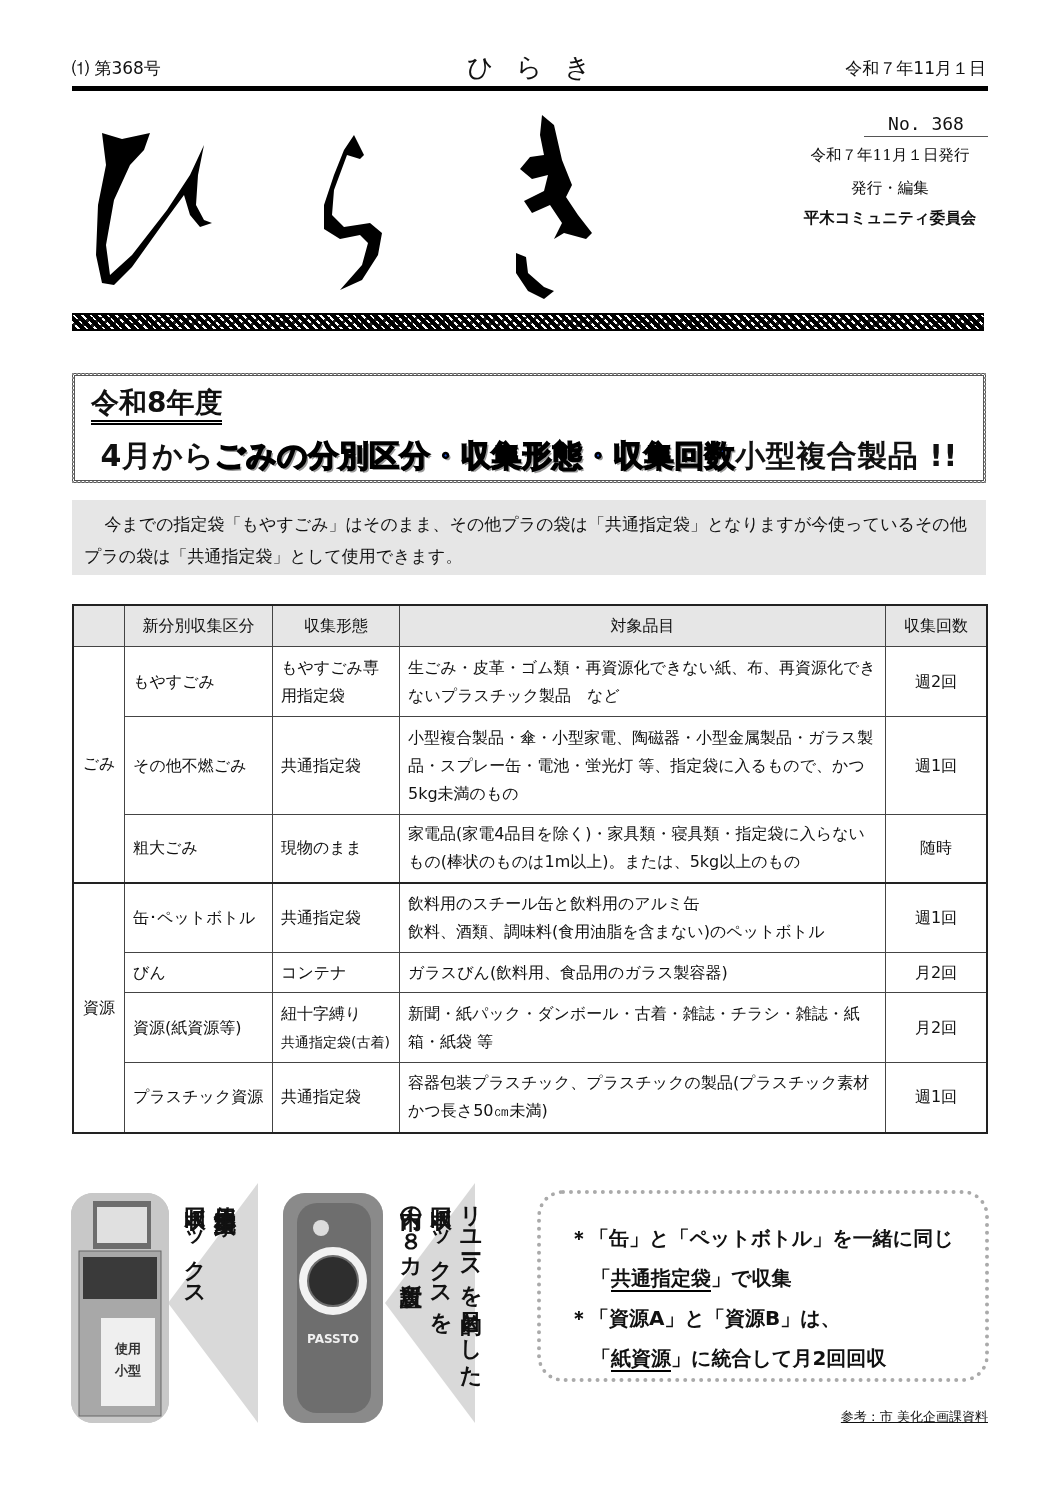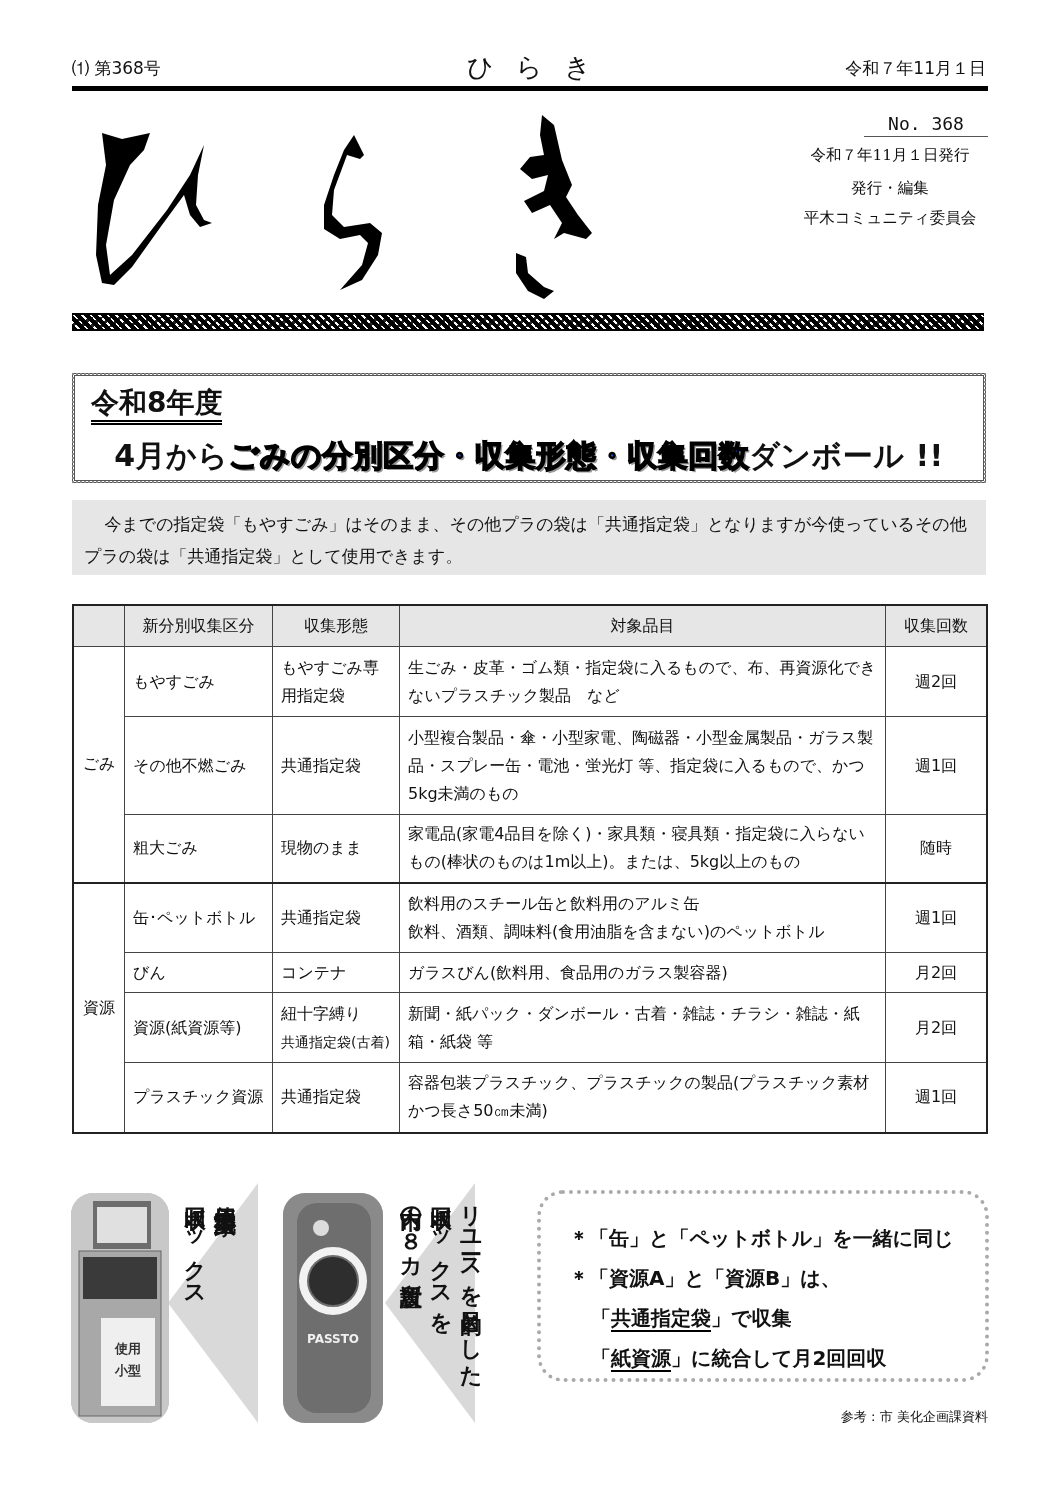--- a/index.html
+++ b/index.html
@@ -12,21 +12,21 @@
   .run-center { left: 0; width: 1058px; top: 50px; text-align: center; font-size: 26px; letter-spacing: 22px; padding-left: 22px; box-sizing: border-box; }
   .run-right { right: 72px; top: 57px; font-size: 17px; }
   .top-rule { left: 72px; top: 86px; width: 916px; height: 5px; background: #000; }
 
   
   .masthead { left: 92px; top: 105px; width: 620px; height: 200px; }
   .masthead svg { width: 100%; height: 100%; }
   .issue-no { left: 864px; top: 113px; width: 124px; text-align: center; font-family: "DejaVu Sans Mono", monospace; font-size: 18px; border-bottom: 1px solid #555; padding-bottom: 2px; }
   .issue-date { left: 790px; top: 145px; width: 200px; text-align: center; font-family: "DejaVu Serif", serif; font-size: 15.5px; }
   .issue-pub { left: 790px; top: 178px; width: 200px; text-align: center; font-family: "DejaVu Serif", serif; font-size: 15.5px; }
-  .issue-org { left: 780px; top: 208px; width: 220px; text-align: center; font-size: 15.5px; font-weight: normal; }
+  .issue-org { left: 780px; top: 208px; width: 220px; text-align: center; font-size: 15.5px; font-weight: bold; }
 
   .orn-band { left: 72px; top: 313px; width: 912px; height: 18px;
     background:
       repeating-linear-gradient(45deg, #000 0 4px, #fff 4px 6px),
       #000;
     -webkit-mask: none;
     border-top: 2px solid #000; border-bottom: 2px solid #000; box-sizing: border-box; }
   .orn-band::after { content: ""; position: absolute; inset: 2px 0;
     background: repeating-linear-gradient(-45deg, rgba(0,0,0,0.85) 0 3px, transparent 3px 7px); }
 
@@ -64,21 +64,21 @@
   .vtext { writing-mode: vertical-rl; font-size: 22px; font-weight: bold; letter-spacing: 1px; line-height: 30px; }
   .vt1 { left: 180px; top: 1190px; height: 240px; }
   .vt2 { left: 396px; top: 1190px; height: 240px; }
 
   
   .notes { left: 537px; top: 1190px; width: 452px; height: 192px; box-sizing: border-box;
     border: 4px dotted #aaa; border-radius: 26px; padding: 24px 20px 0 28px; }
   .note-line { font-size: 20px; font-weight: bold; line-height: 40px; white-space: nowrap; }
   .note-line.indent { padding-left: 22px; }
   .ul { border-bottom: 2px solid #000; }
-  .source { right: 70px; top: 1408px; font-size: 13px; }
+  .source { right: 70px; top: 1408px; font-size: 13px; text-decoration: underline; }
 </style>
 </head>
 <body>
 
 <div class="abs run-left">⑴ 第368号</div>
 <div class="abs run-center">ひらき</div>
 <div class="abs run-right">令和７年11月１日</div>
 <div class="abs top-rule"></div>
 
 <div class="abs masthead">
@@ -96,21 +96,21 @@
 <div class="abs issue-no">No. 368</div>
 <div class="abs issue-date">令和７年11月１日発行</div>
 <div class="abs issue-pub">発行・編集</div>
 <div class="abs issue-org">平木コミュニティ委員会</div>
 
 <div class="abs orn-band"></div>
 
 <div class="abs headline-box">
   <div class="hl-year">令和8年度</div>
   <div class="hl-main">
-    <span>4月から</span><span class="outline">ごみの分別区分・収集形態・収集回数</span><span>ダンボール !!</span>
+    <span>4月から</span><span class="outline">ごみの分別区分・収集形態・収集回数</span><span>小型複合製品 !!</span>
   </div>
 </div>
 
 <div class="abs intro">
   <p>今までの指定袋「もやすごみ」はそのまま、その他プラの袋は「共通指定袋」となりますが今使っているその他プラの袋は「共通指定袋」として使用できます。</p>
 </div>
 
 <table class="rules">
   <thead>
     <tr>
@@ -119,21 +119,21 @@
       <th class="c2">収集形態</th>
       <th>対象品目</th>
       <th class="c4">収集回数</th>
     </tr>
   </thead>
   <tbody>
     <tr style="height:70px">
       <td class="cat" rowspan="3">ごみ</td>
       <td>もやすごみ</td>
       <td>もやすごみ専用指定袋</td>
-      <td>生ごみ・皮革・ゴム類・指定袋に入るもので、布、再資源化できないプラスチック製品　など</td>
+      <td>生ごみ・皮革・ゴム類・再資源化できない紙、布、再資源化できないプラスチック製品　など</td>
       <td class="freq">週2回</td>
     </tr>
     <tr style="height:98px">
       <td>その他不燃ごみ</td>
       <td>共通指定袋</td>
       <td>小型複合製品・傘・小型家電、陶磁器・小型金属製品・ガラス製品・スプレー缶・電池・蛍光灯 等、指定袋に入るもので、かつ5kg未満のもの</td>
       <td class="freq">週1回</td>
     </tr>
     <tr style="height:68px">
       <td>粗大ごみ</td>
@@ -205,18 +205,18 @@
   </svg>
 </div>
 <div class="abs vtext vt2">
   <span>リユースを目的とした</span><br>
   <span>回収ボックスを</span><br>
   <span>市内の８カ所設置</span>
 </div>
 
 <div class="abs notes">
   <div class="note-line">＊「缶」と「ペットボトル」を一緒に同じ</div>
+  <div class="note-line indent">「<span class="ul">共通指定袋</span>」<span>で収集</span></div>
   <div class="note-line">＊「資源A」と「資源B」は、</div>
-  <div class="note-line indent">「<span class="ul">共通指定袋</span>」<span>で収集</span></div>
   <div class="note-line indent">「<span class="ul">紙資源</span>」<span>に統合して月2回回収</span></div>
 </div>
 
 <div class="abs source">参考：市 美化企画課資料</div>
 
 </body></html>

